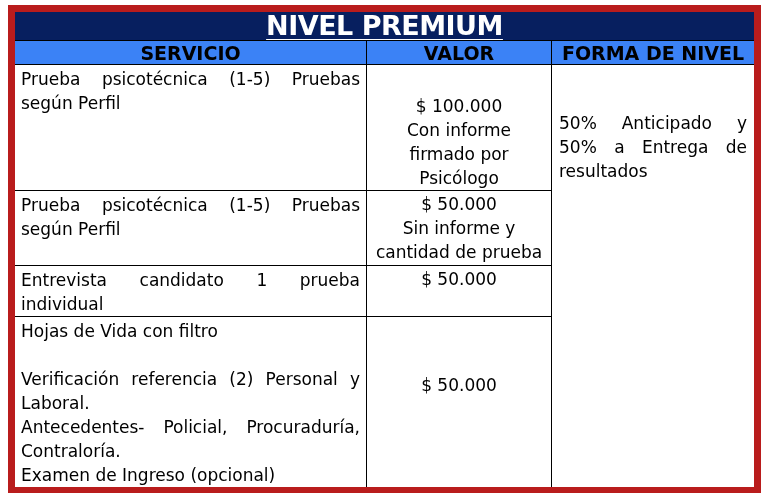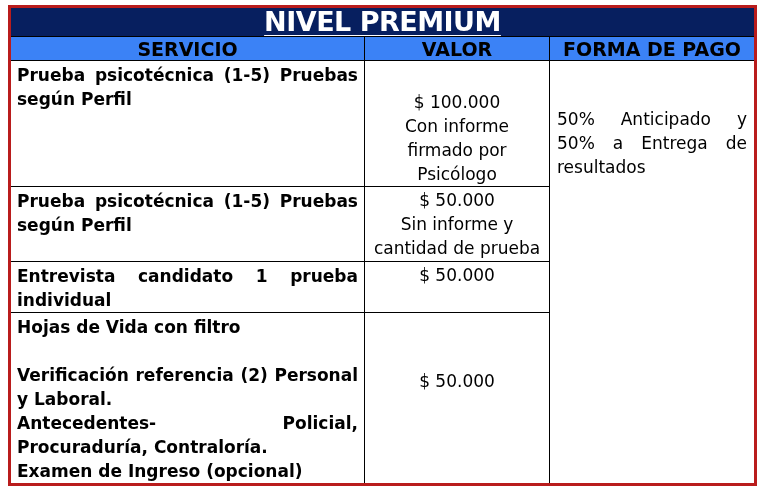--- a/index.html
+++ b/index.html
@@ -17,21 +17,21 @@
     font-family: "DejaVu Sans", "Liberation Sans", sans-serif;
     color: #000000;
   }
   table.pricing {
     border-collapse: collapse;
     table-layout: fixed;
     width: 746px;
     margin: 5px 8px;
     font-size: 17px;
     line-height: 24px;
-    border: 3px solid #b91c1c;
+    border: 7px solid #b91c1c;
   }
   table.pricing td, table.pricing th {
     border: 1.5px solid #000000;
     overflow: hidden;
   }
   
   tr.title-row { height: 30px; }
   td.title-cell {
     background: #071f5f;
     color: #ffffff;
@@ -63,21 +63,21 @@
   tr.r1 { height: 126px; }
   tr.r2 { height: 75px; }
   tr.r3 { height: 51px; margin-top: 7px; }
   tr.r4 { height: 131px; }
   td.service-cell {
     vertical-align: top;
     text-align: justify;
     text-justify: inter-word;
     padding: 2px 6px 0 6px;
   }
-  td.service-cell .para { min-height: 24px; font-weight: bold; }
+  td.service-cell .para { min-height: 24px; }
   td.valor-cell {
     text-align: center;
     padding: 1px 4px 0 4px;
     vertical-align: top;
   }
   td.valor-cell.v-bottom { vertical-align: bottom; padding-bottom: 0; }
   td.valor-cell.v-mid { padding-top: 56px; }
   td.payment-cell {
     vertical-align: top;
     text-align: justify;
@@ -100,21 +100,21 @@
     <tbody>
         <tr class="title-row">
       <td class="title-cell" colspan="3">
         <span class="u">NIVEL PREMIUM</span>
       </td>
     </tr>
 
     <tr class="header-row">
       <th class="col-header">SERVICIO</th>
       <th class="col-header">VALOR</th>
-      <th class="col-header">FORMA DE PAGO</th>
+      <th class="col-header">FORMA DE NIVEL</th>
     </tr>
 
     <tr class="r1">
       <td class="service-cell">
         <div class="para">Prueba psicotécnica (1-5) Pruebas según Perfil</div>
       </td>
       <td class="valor-cell v-bottom">
         <div>$ 100.000</div>
         <div>Con informe</div>
         <div>firmado por</div>

